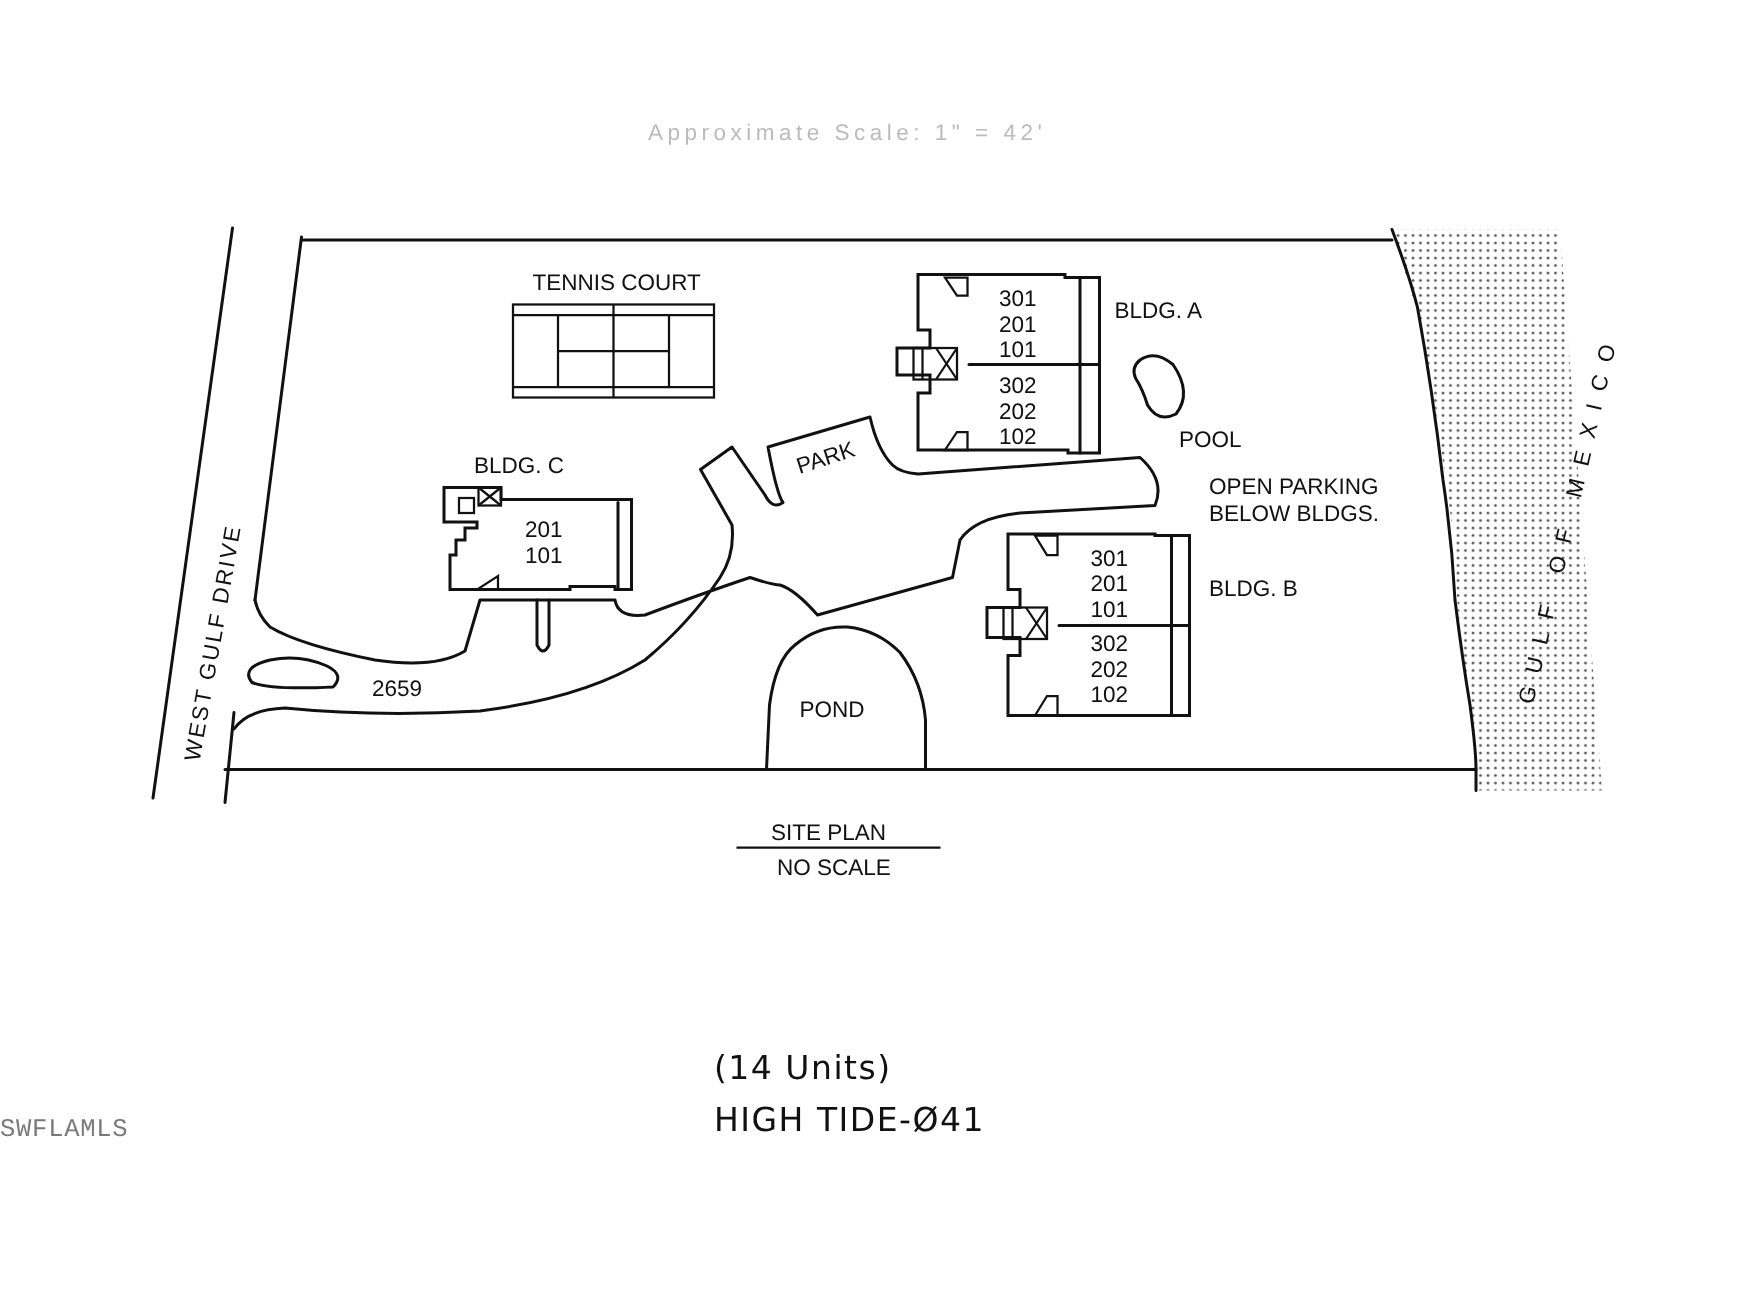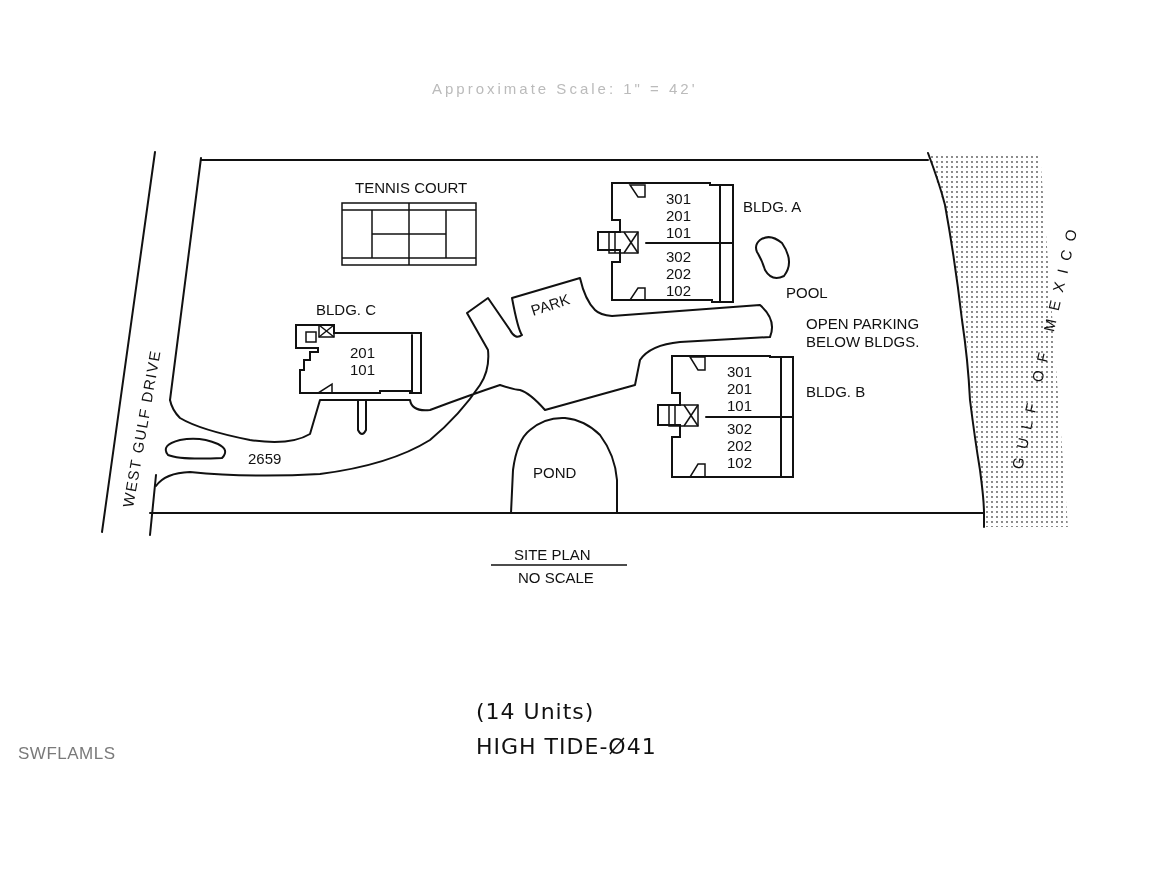--- a/index.html
+++ b/index.html
@@ -3,21 +3,21 @@
 <meta charset="utf-8">
 <style>
   html, body { margin:0; padding:0; background:#ffffff; }
   body { width:1159px; height:869px; position:relative; overflow:hidden; font-family:"Liberation Sans", sans-serif; }
   #plan { position:absolute; left:0; top:0; width:1159px; height:869px; }
   .lbl { font-family:"Liberation Sans", sans-serif; font-size:15px; fill:#111; }
   .hand { font-family:"DejaVu Sans", sans-serif; font-size:22px; fill:#111; font-weight:normal; letter-spacing:1px; }
   .ln { stroke:#111; stroke-width:2; fill:none; stroke-linejoin:round; stroke-linecap:round; }
   .ln-thin { stroke:#111; stroke-width:1.5; fill:none; }
   .bldg { stroke:#111; stroke-width:2; fill:#fff; stroke-linejoin:miter; }
-  #watermark { position:absolute; left:18px; top:744px; font-family:Liberation Sans, sans-serif; font-size:17px; color:#7a7a7a; letter-spacing:0.5px; }
+  #watermark { position:absolute; left:0; top:744px; font-family:Liberation Mono, monospace; font-size:17px; color:#7a7a7a; letter-spacing:0.5px; }
   #scale-faded { position:absolute; left:432px; top:80px; font-family:"Liberation Sans", sans-serif; font-size:15px; color:#bbbbbb; letter-spacing:3px; white-space:nowrap; }
 </style>
 </head>
 <body>
 
 <div id="scale-faded">Approximate Scale: 1" = 42'</div>
 
 <svg id="plan" viewBox="0 0 1159 869" xmlns="http://www.w3.org/2000/svg">
   <defs>
     <pattern id="dots" width="5" height="5" patternUnits="userSpaceOnUse">

